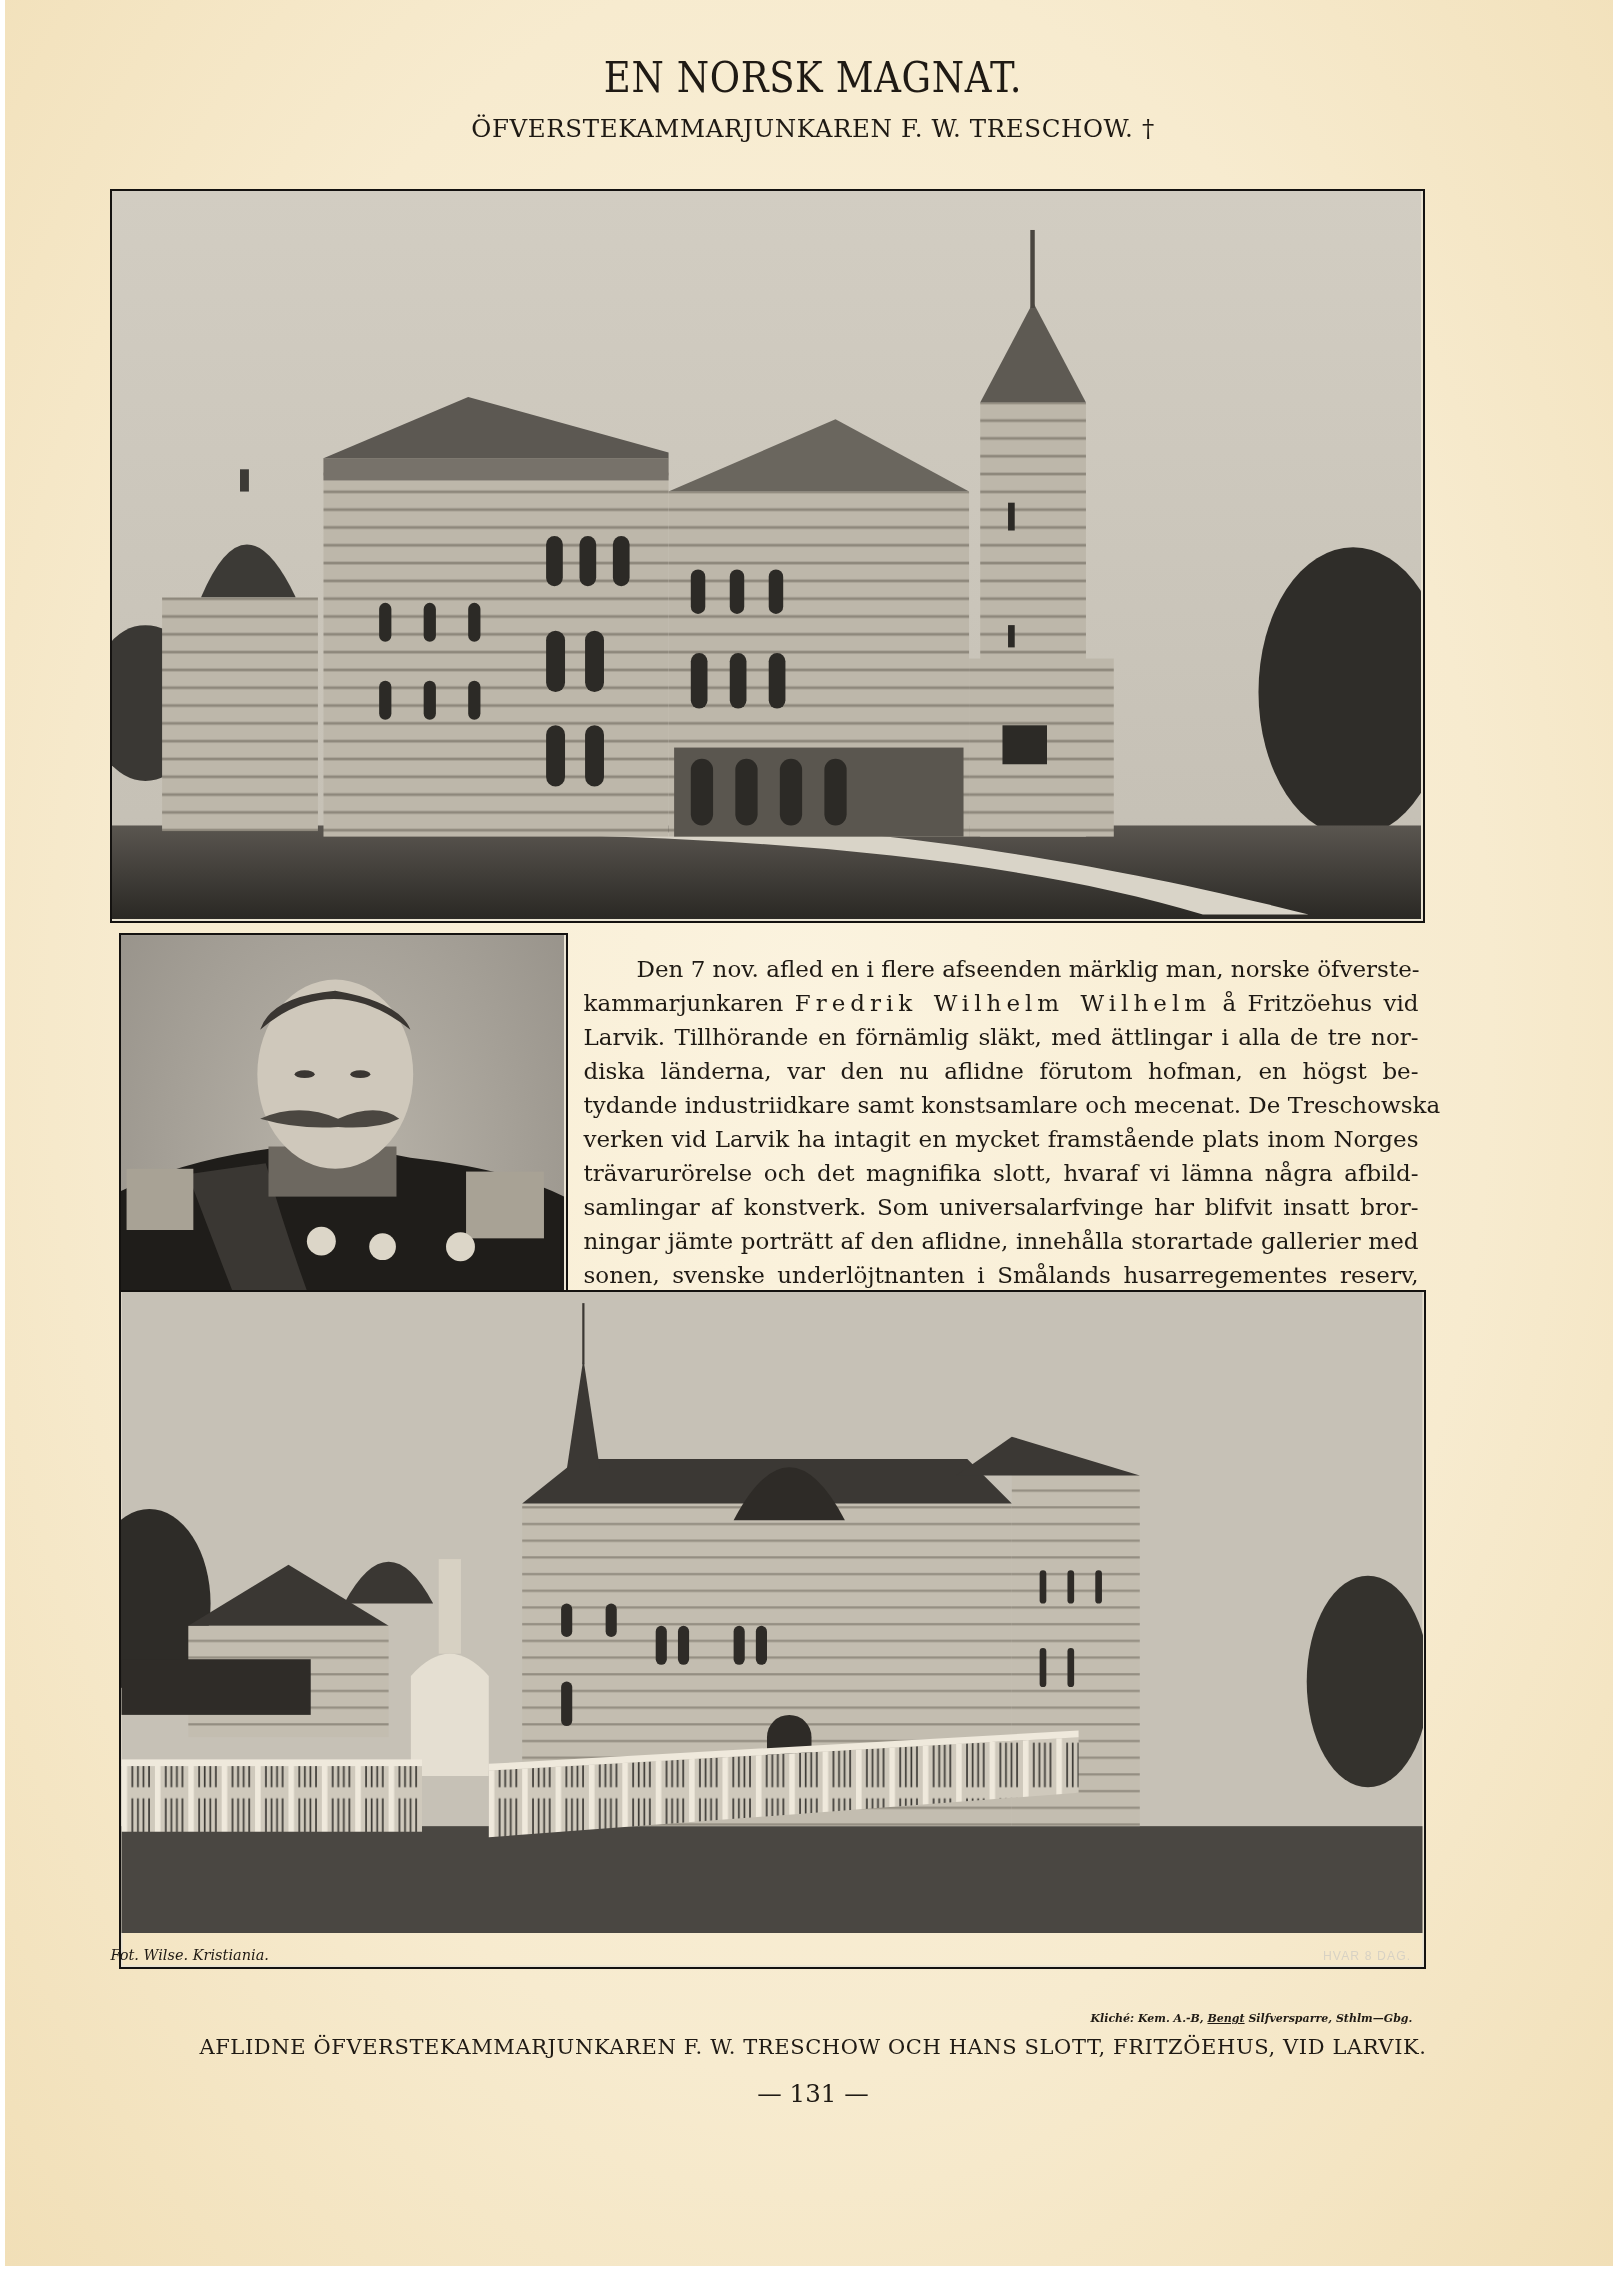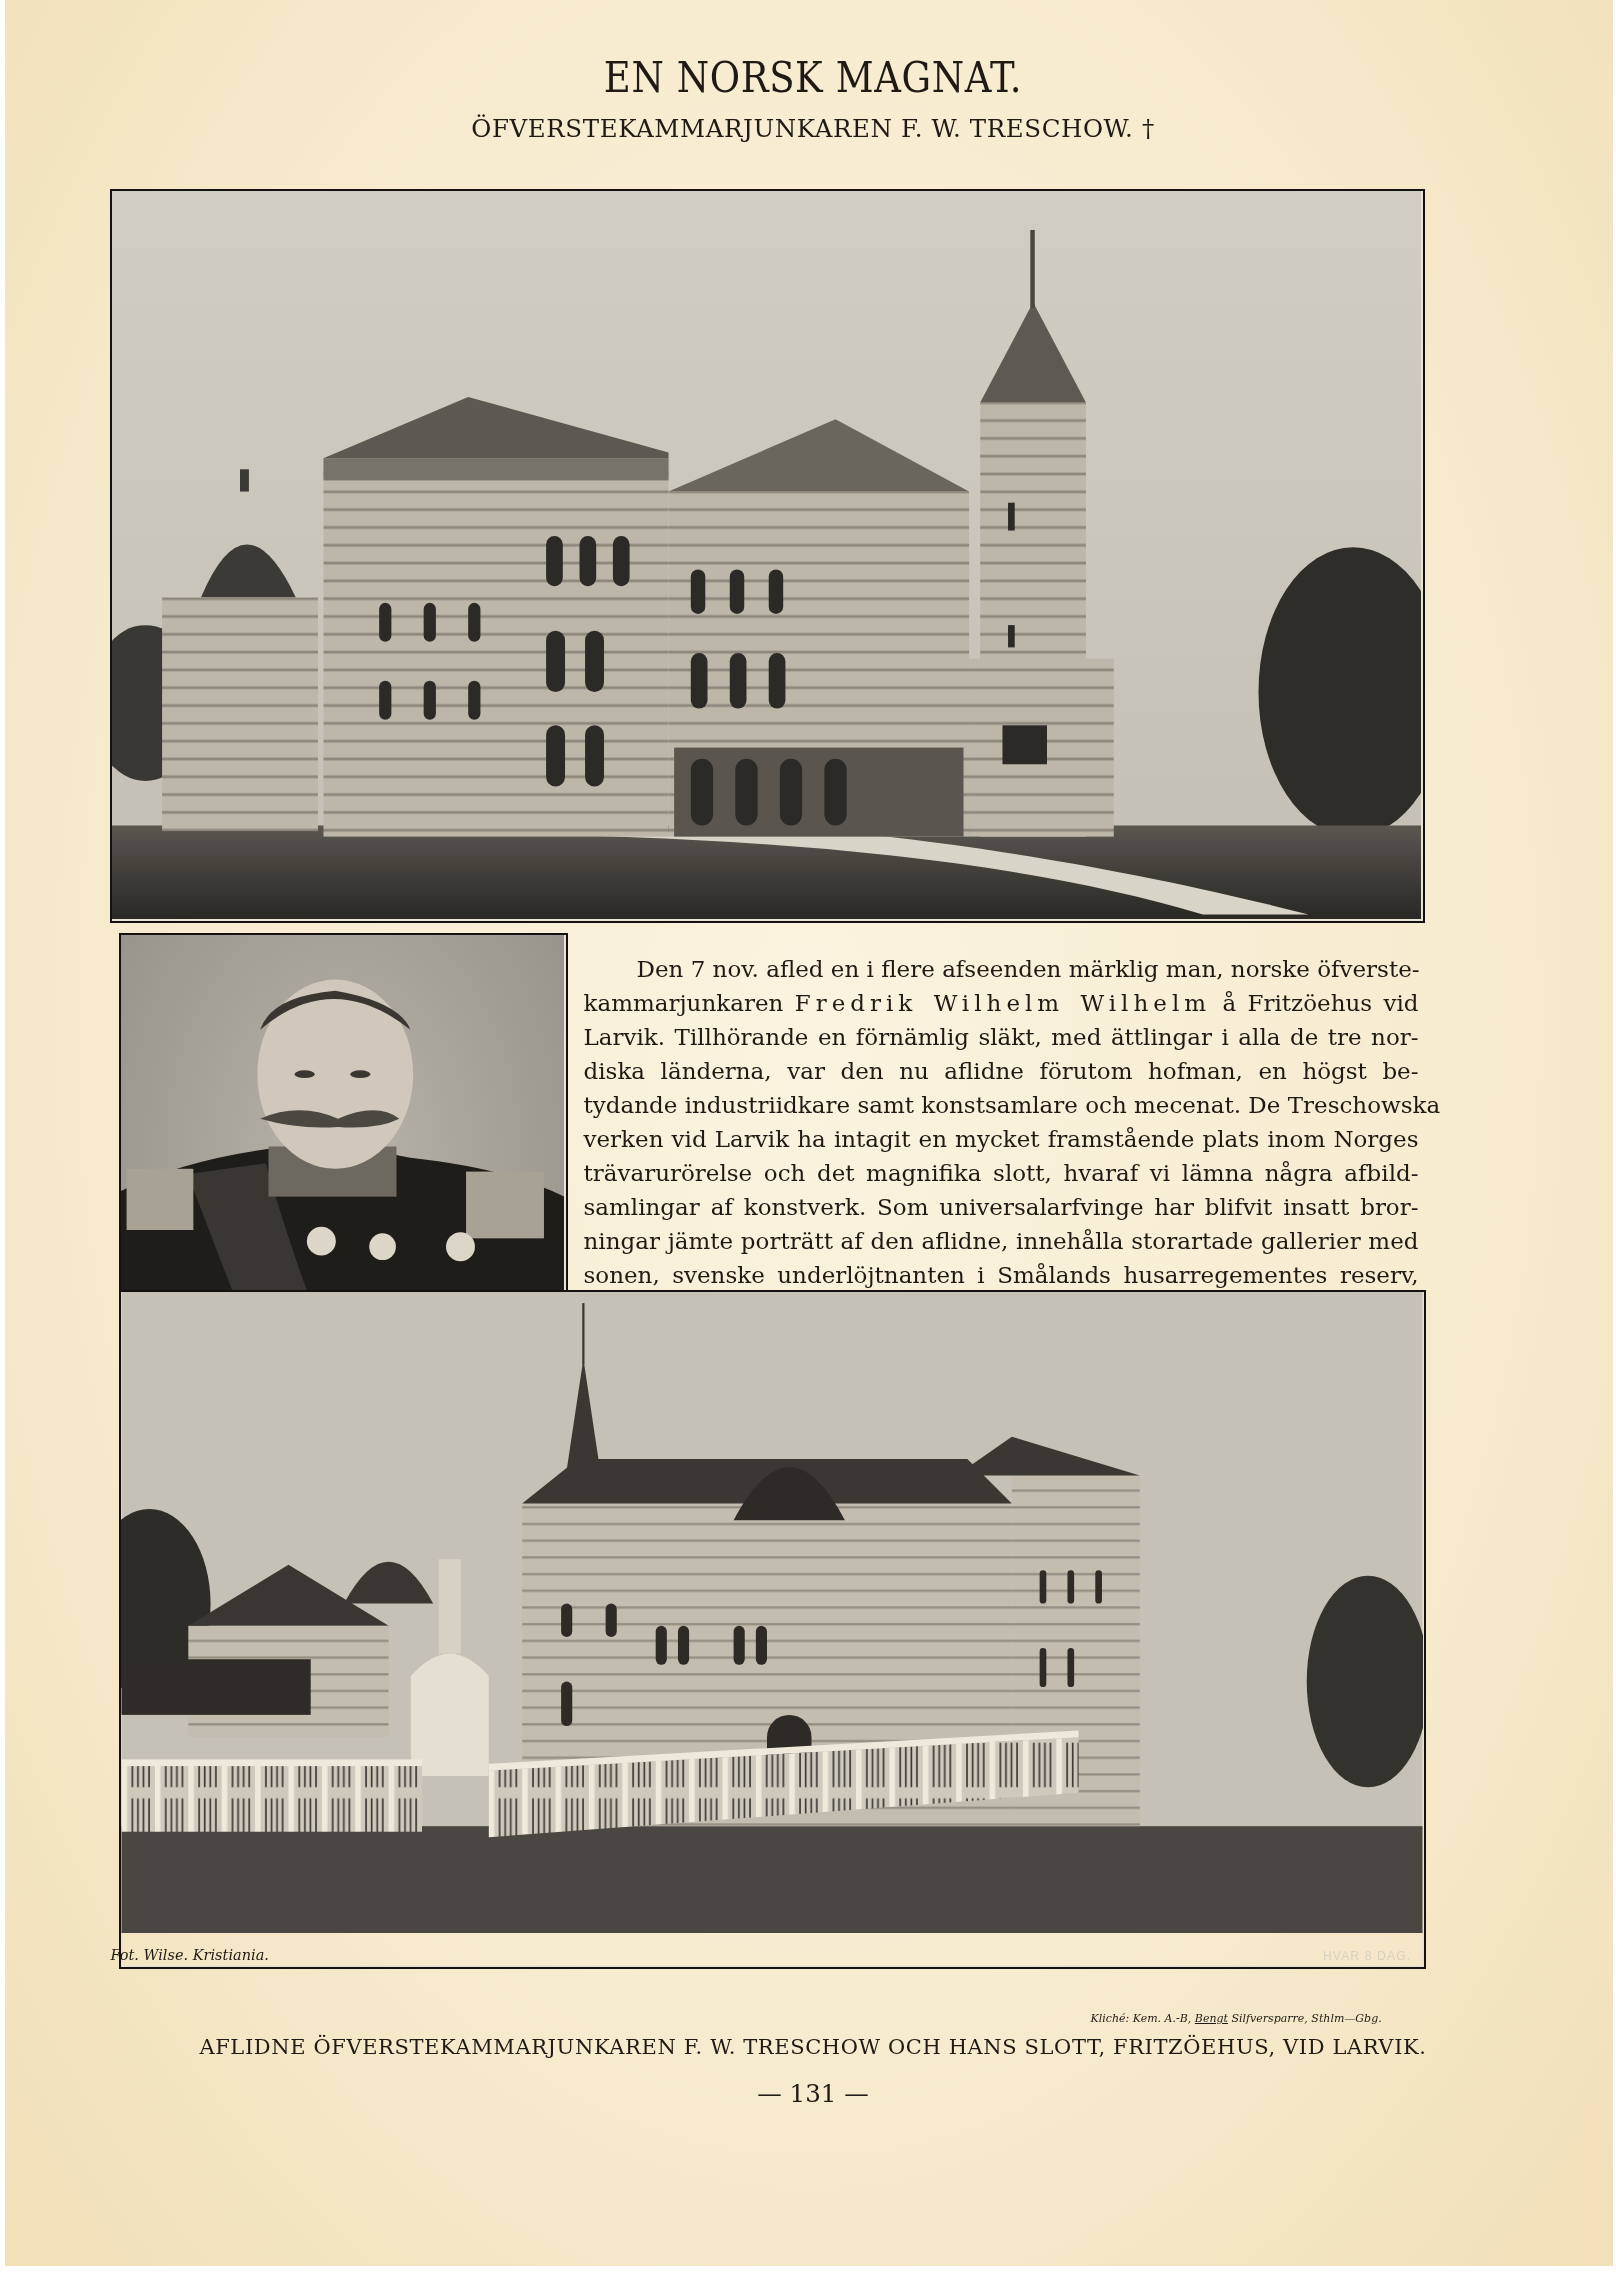--- a/index.html
+++ b/index.html
@@ -38,21 +38,21 @@
   }
   .article .ln { display:block; text-align:justify; text-align-last:justify; white-space:nowrap; }
   .article .ln.last { text-align-last:left; }
   .article .indent { padding-left:53px; }
   .spaced { letter-spacing:5px; }
 
   .credit-left {
     position:absolute; left:106px; top:1947px; font-size:14.5px; font-style:italic;
   }
   .credit-right {
-    position:absolute; left:1086px; top:2012px; font-size:11px; font-style:italic; font-weight:normal;
+    position:absolute; left:1086px; top:2012px; font-size:11px; font-style:italic; font-weight:bold;
   }
   .credit-right u { text-decoration:underline; }
   .caption {
     position:absolute; left:0; width:1617px; top:2035px; text-align:center; font-size:21px; letter-spacing:0.6px;
   }
   .pagenum {
     position:absolute; left:0; width:1617px; top:2079px; text-align:center; font-size:24.5px;
   }
   .watermark {
     position:absolute; right:12.2px; bottom:4.5px; color:#d8d2c4; font-size:12.2px; letter-spacing:1.1px;

